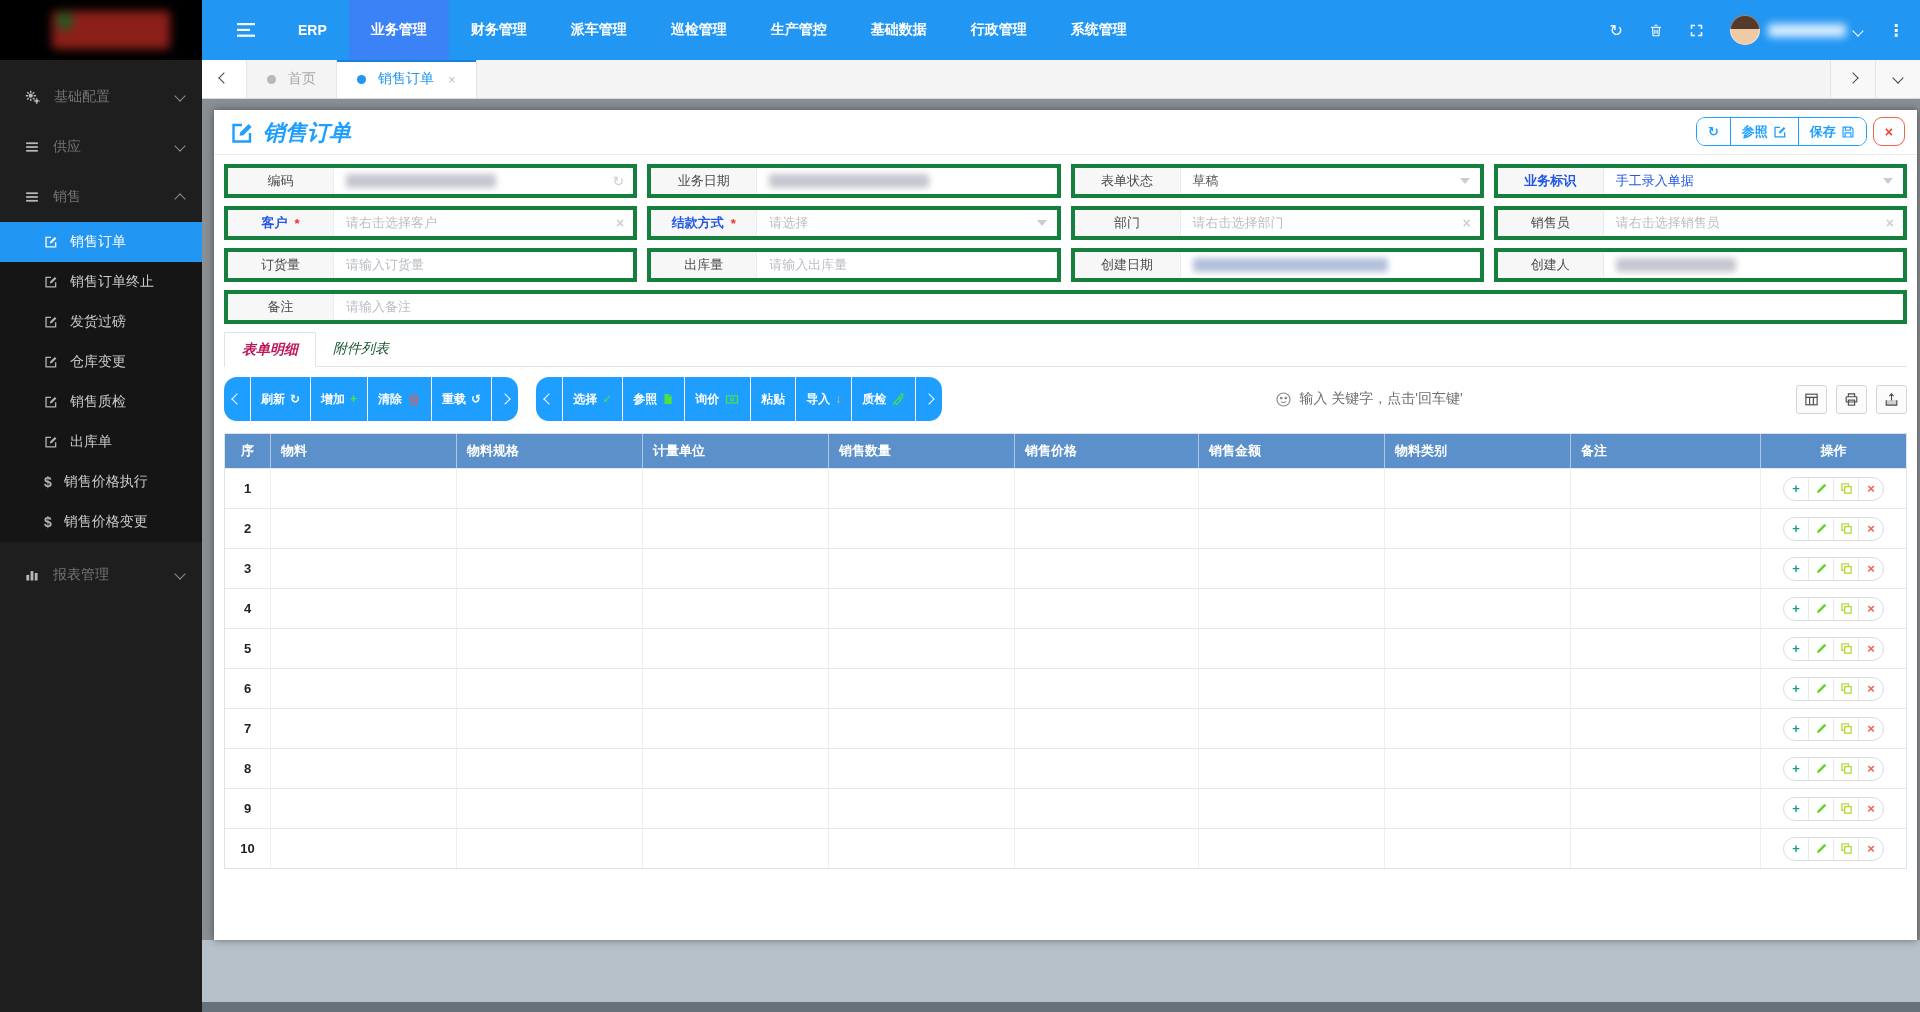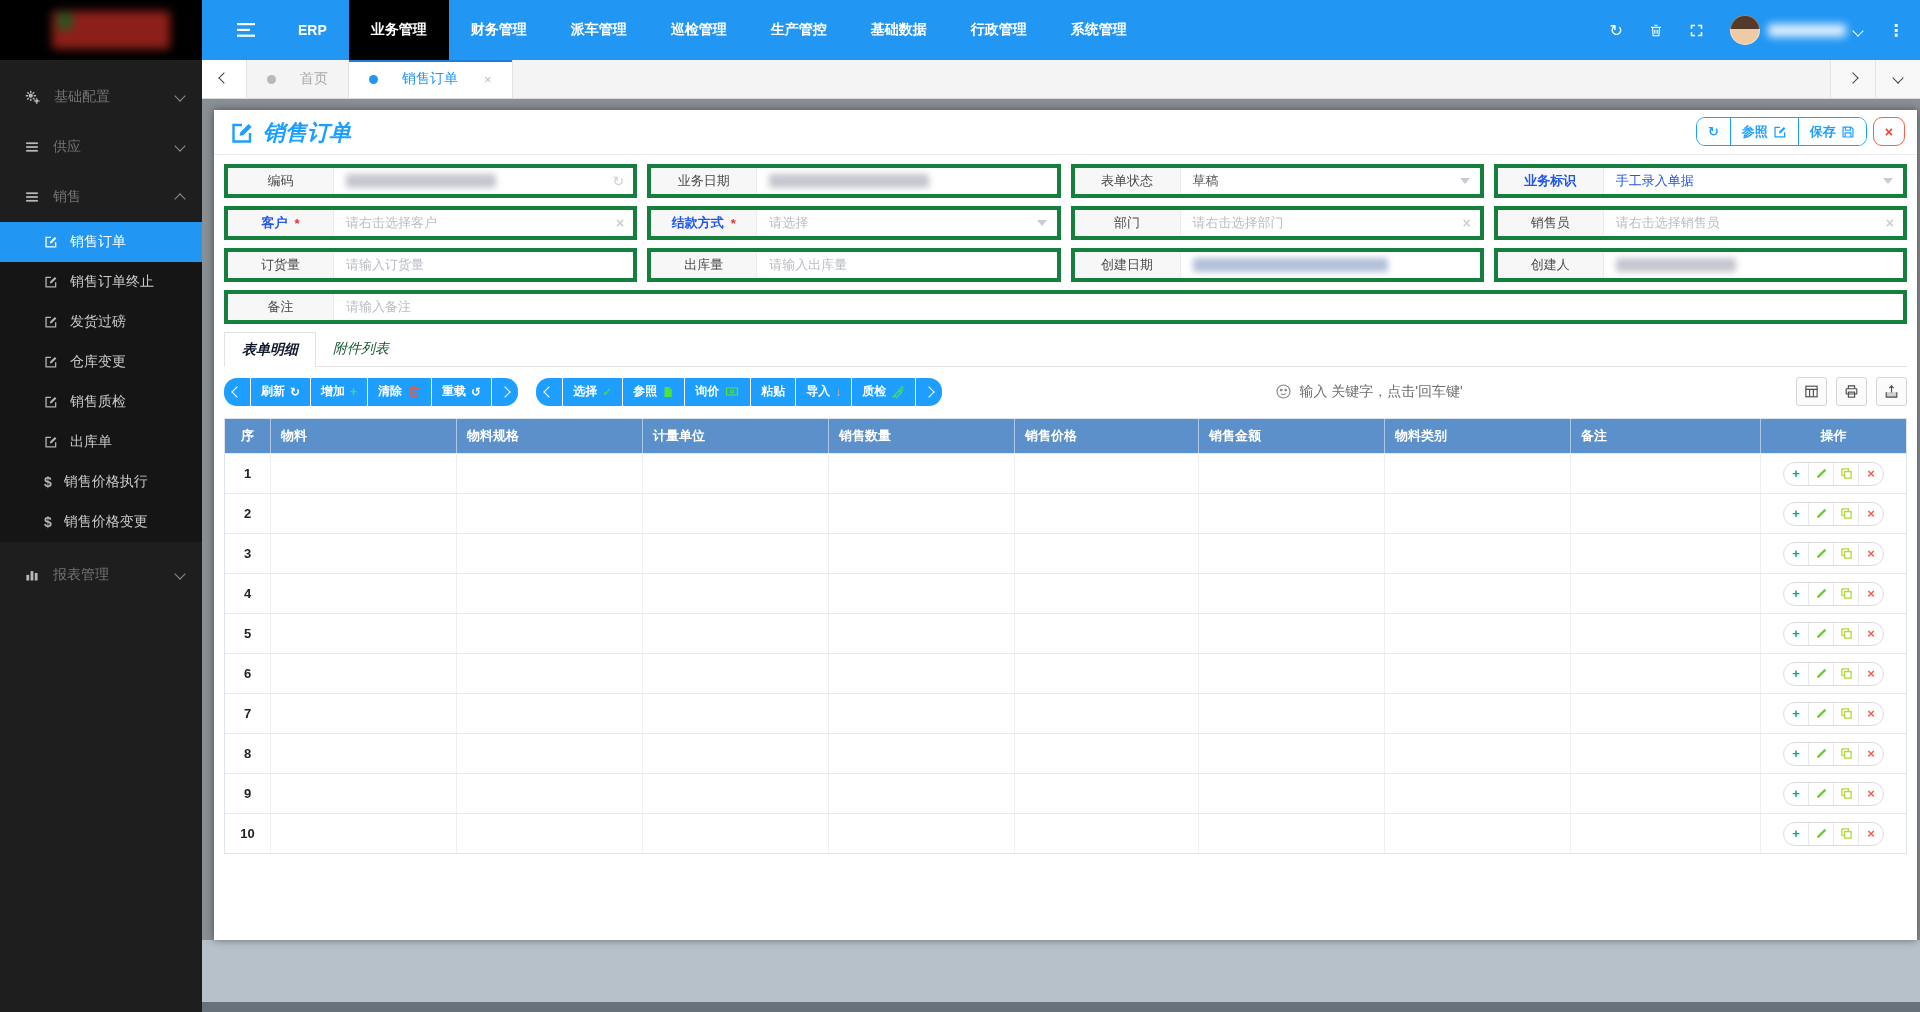--- a/index.html
+++ b/index.html
@@ -7,35 +7,35 @@
        font-family:"Liberation Sans","DejaVu Sans",sans-serif;-webkit-font-smoothing:antialiased;}
   .icon svg{display:block}
   
   .topnav{position:absolute;top:0;left:0;right:0;height:60px;background:#2196f3;display:flex;align-items:stretch;z-index:30;}
   .logo{width:202px;height:60px;background:#000;position:relative;flex:0 0 auto;}
   .logo-blur{position:absolute;left:52px;top:11px;width:118px;height:38px;background:#8d1f1a;border-radius:4px;filter:blur(5px);}
   .logo-blur:before{content:"";position:absolute;left:6px;top:2px;width:14px;height:16px;background:#1d5c22;}
   .nav-burger{width:60px;display:flex;align-items:center;justify-content:center;color:#fff;margin-left:14px;cursor:pointer;}
   .nav-items{display:flex;align-items:stretch;}
   .nav-item{display:flex;align-items:center;padding:0 22px;color:#fff;font-size:14px;font-weight:bold;cursor:pointer;}
-  .nav-item.active{background:#000000;}
+  .nav-item.active{background:#3b82f6;}
   .nav-right{margin-left:auto;display:flex;align-items:center;gap:26px;padding-right:16px;color:#fff;}
   .nav-act{display:flex;align-items:center;justify-content:center;cursor:pointer;color:#fff;}
   .user{display:flex;align-items:center;gap:8px;cursor:pointer;}
   .avatar{width:30px;height:30px;border-radius:50%;background:linear-gradient(#533a2a 0 46%,#efcaa6 46% 100%);box-shadow:inset 0 0 0 1px rgba(255,255,255,.4);}
   .name-blur{display:inline-block;width:78px;height:13px;background:rgba(255,255,255,.85);border-radius:2px;filter:blur(4px);}
   .chev{display:inline-block;width:7px;height:7px;border-right:1.6px solid currentColor;border-bottom:1.6px solid currentColor;transform:rotate(45deg);margin-top:-3px;}
   .chev.up{transform:rotate(-135deg);margin-top:4px;}
   .chev.left{transform:rotate(135deg);}
   .chev.right{transform:rotate(-45deg);}
   .kebab{font-size:16px;font-weight:bold;letter-spacing:0;}
   
   .tabbar{position:absolute;top:60px;left:202px;right:0;height:38px;background:#f4f4f4;border-bottom:1px solid #d9d9d9;display:flex;align-items:stretch;z-index:20;}
   .tb-back{width:44px;background:#fff;border-right:1px solid #e4e4e4;display:flex;align-items:center;justify-content:center;color:#444;cursor:pointer;}
-  .tab{display:flex;align-items:center;gap:24px;padding:0 20px;font-size:14px;color:#a9a9a9;border-right:1px solid #e4e4e4;cursor:pointer;position:relative;}
+  .tab{display:flex;align-items:center;gap:12px;padding:0 20px;font-size:14px;color:#a9a9a9;border-right:1px solid #e4e4e4;cursor:pointer;position:relative;}
   .tab .dot{width:9px;height:9px;border-radius:50%;background:#b9b9b9;}
   .tab.active{background:#fff;color:#2196f3;}
   .tab.active .dot{background:#2196f3;}
   .tab.active:before{content:"";position:absolute;left:0;top:0;right:0;height:2px;background:#1a7fd6;}
   .tab .tclose{color:#bdbdbd;font-size:13px;margin-left:2px;}
   .tabbar-right{margin-left:auto;display:flex;align-items:stretch;}
   .tabbar-right .tb-back{border-left:1px solid #e4e4e4;border-right:none;background:#f8f8f8;}
   
   .sidebar{position:absolute;top:60px;left:0;width:202px;bottom:0;background:#1e1e1e;z-index:25;padding-top:12px;box-sizing:border-box;}
   .sb-item{height:50px;display:flex;align-items:center;gap:13px;padding:0 18px 0 24px;color:#737373;font-size:14px;cursor:pointer;}
@@ -70,25 +70,25 @@
   .field .val{flex:1;display:flex;align-items:center;padding:0 12px;font-size:13px;color:#555;position:relative;}
   .placeholder{color:#b9bdc4;}
   .value.blue{color:#2257e6;}
   .redacted{display:inline-block;height:14px;background:#c5c6cf;border-radius:2px;filter:blur(3px);}
   .redacted.bluish{background:#b2c0da;}
   .suffix{position:absolute;right:9px;color:#cfcfcf;font-size:14px;}
   .caret{position:absolute;right:10px;width:0;height:0;border-left:5px solid transparent;border-right:5px solid transparent;border-top:6px solid #c8ccd4;}
   
   .dtabs{margin:0 10px;display:flex;height:34px;border-bottom:1px solid #e2e2e2;align-items:stretch;}
   .dtab{padding:0 17px;display:flex;align-items:center;font-size:14px;color:#14532d;cursor:pointer;font-style:italic;}
-  .dtab.active{border:1px solid #e2e2e2;border-bottom:1px solid #fff;margin-bottom:-1px;color:#0f172a;font-weight:bold;font-style:italic;font-family:"Liberation Serif","DejaVu Serif",serif;}
+  .dtab.active{border:1px solid #e2e2e2;border-bottom:1px solid #fff;margin-bottom:-1px;color:#be185d;font-weight:bold;font-style:italic;font-family:"Liberation Serif","DejaVu Serif",serif;}
   
   .toolbar{display:flex;align-items:center;padding:10px 10px 9px;gap:18px;}
   .tgroup{display:inline-flex;gap:1px;background:#fff;border-radius:13px;overflow:hidden;flex:0 0 auto;}
-  .tbtn{background:#1e9fff;color:#fff;font-size:12px;font-weight:bold;height:28px;display:flex;align-items:center;padding:0 10px;gap:5px;cursor:pointer;}
+  .tbtn{background:#1e9fff;color:#fff;font-size:12px;font-weight:bold;height:44px;display:flex;align-items:center;padding:0 10px;gap:5px;cursor:pointer;}
   .tbtn.navb{padding:0 9px;}
   .ic-green{color:#4ee33c;} .ic-red{color:#e05a50;} .ic-orange{color:#ffb13d;} .ic-white{color:#fff;}
   .hint{flex:1;display:flex;align-items:center;justify-content:center;gap:7px;color:#6d6d6d;font-size:14px;}
   .hint .icon{color:#8a8a8a;}
   .ticons{display:flex;gap:9px;flex:0 0 auto;}
   .ticon-btn{width:29px;height:27px;border:1px solid #d5d5d5;border-radius:3px;background:#fbfbfb;color:#4a4a4a;display:flex;align-items:center;justify-content:center;cursor:pointer;}
   
   .grid{margin:3px 10px 0;border:1px solid #dde3ea;}
   .g-head,.g-row{display:grid;grid-template-columns:46px 186px 186px 186px 186px 184px 186px 186px 190px 1fr;}
   .g-head{background:#5b90ca;height:34px;}

